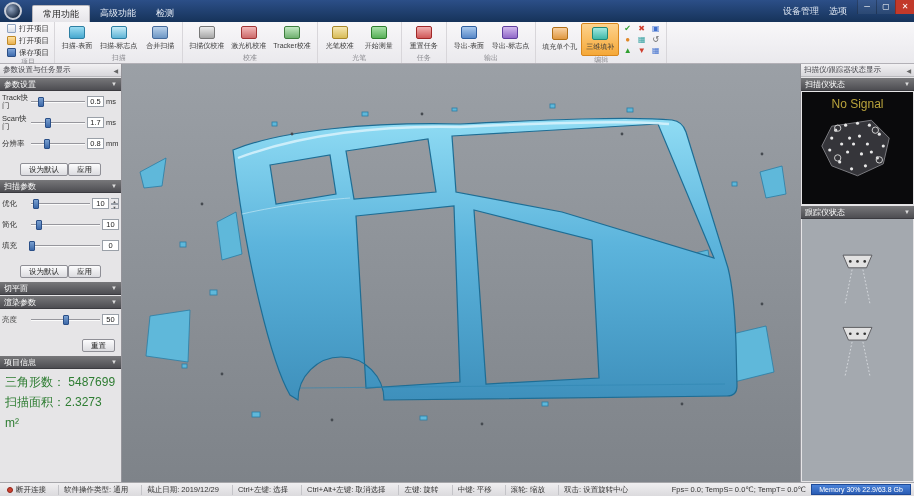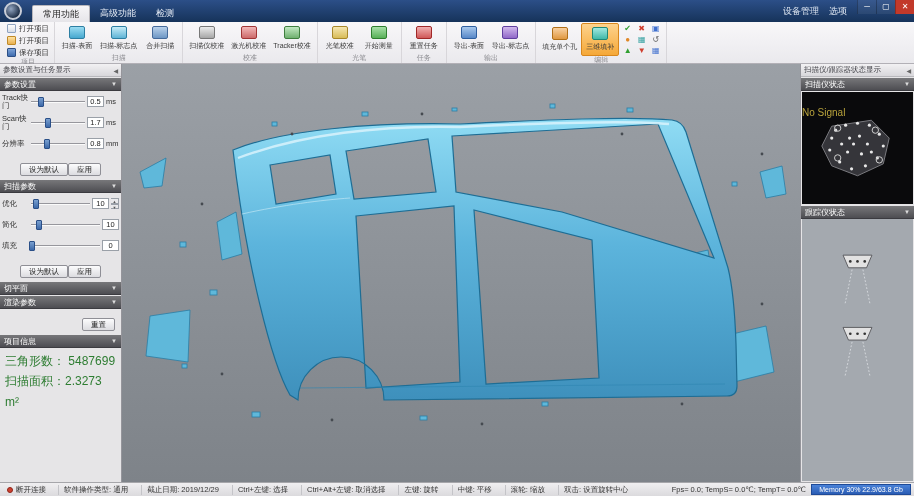--- a/index.html
+++ b/index.html
@@ -76,21 +76,21 @@
   .btnrow.right { justify-content:flex-end; padding-right:6px;padding-left:48px; }
   .pbtn { font-size:7.5px; height:13px; padding:0 8px; background:linear-gradient(#fcfcfd,#dcdce0); border:1px solid #8f8f96; border-radius:2px; color:#222; }
   .info { padding:3px 5px; color:#2e7d32; font-size:12px; line-height:1.7; }
 
   .viewport { flex:1; min-width:0; position:relative; background:linear-gradient(#9ba0a6,#7e8389); }
   .viewport svg { position:absolute; inset:0; width:100%; height:100%; }
 
   .right-panel { width:114px; flex:none; background:#e6e5e7; border-left:1px solid #95959b; display:flex; flex-direction:column; }
   .scanner-box { height:112px; background:#0a0a0c; position:relative; margin:1px; flex:none; }
   .scanner-box svg { position:absolute; inset:0; width:100%; height:100%; }
-  .no-signal { position:absolute; top:15px; left:0; right:0; color:#b9a33c; font-size:10px; }
+  .no-signal { position:absolute; top:5px; left:0; right:0; text-align:center; color:#b9a33c; font-size:12px; }
   .tracker-box { flex:1; background:#a4a9af; margin:0 1px 1px; position:relative; }
   .tracker-box svg { position:absolute; inset:0; width:100%; height:100%; }
 
   
   .statusbar { height:14px; flex:none; background:linear-gradient(#f0eff1,#dbdadd); border-top:1px solid #a6a6aa; display:flex; align-items:center; font-size:7.5px; color:#333; padding:0 3px; }
   .conn { display:flex; align-items:center; padding:0 4px; white-space:nowrap; }
   .conn-dot { width:6px; height:6px; border-radius:50%; background:#cf4030; margin-right:3px; border:1px solid #8f2418; }
   .sb-mid { display:flex; overflow:hidden; flex:1; }
   .sb-item { padding:0 5px; border-left:1px solid #c4c4c8; white-space:nowrap;margin-left:8px; }
   .sb-fps { padding:0 5px; white-space:nowrap; color:#333; }
@@ -322,20 +322,28 @@
       </div>
 
       <div class="sec-h">
         <span>切平面</span>
         <span class="arrow">▼</span>
       </div>
 
       <div class="sec-h">
         <span>渲染参数</span>
         <span class="arrow">▼</span>
+      </div>
+      <div class="prow">
+        <span class="plabel">亮度</span>
+        <div class="slider">
+            <div class="track"></div>
+            <div class="thumb" style="left:50%"></div>
+          </div>
+        <span class="pval">50</span>
       </div>
       <div class="btnrow right">
         <button class="pbtn">重置</button>
       </div>
 
       <div class="sec-h">
         <span>项目信息</span>
         <span class="arrow">▼</span>
       </div>
       <div class="info">

